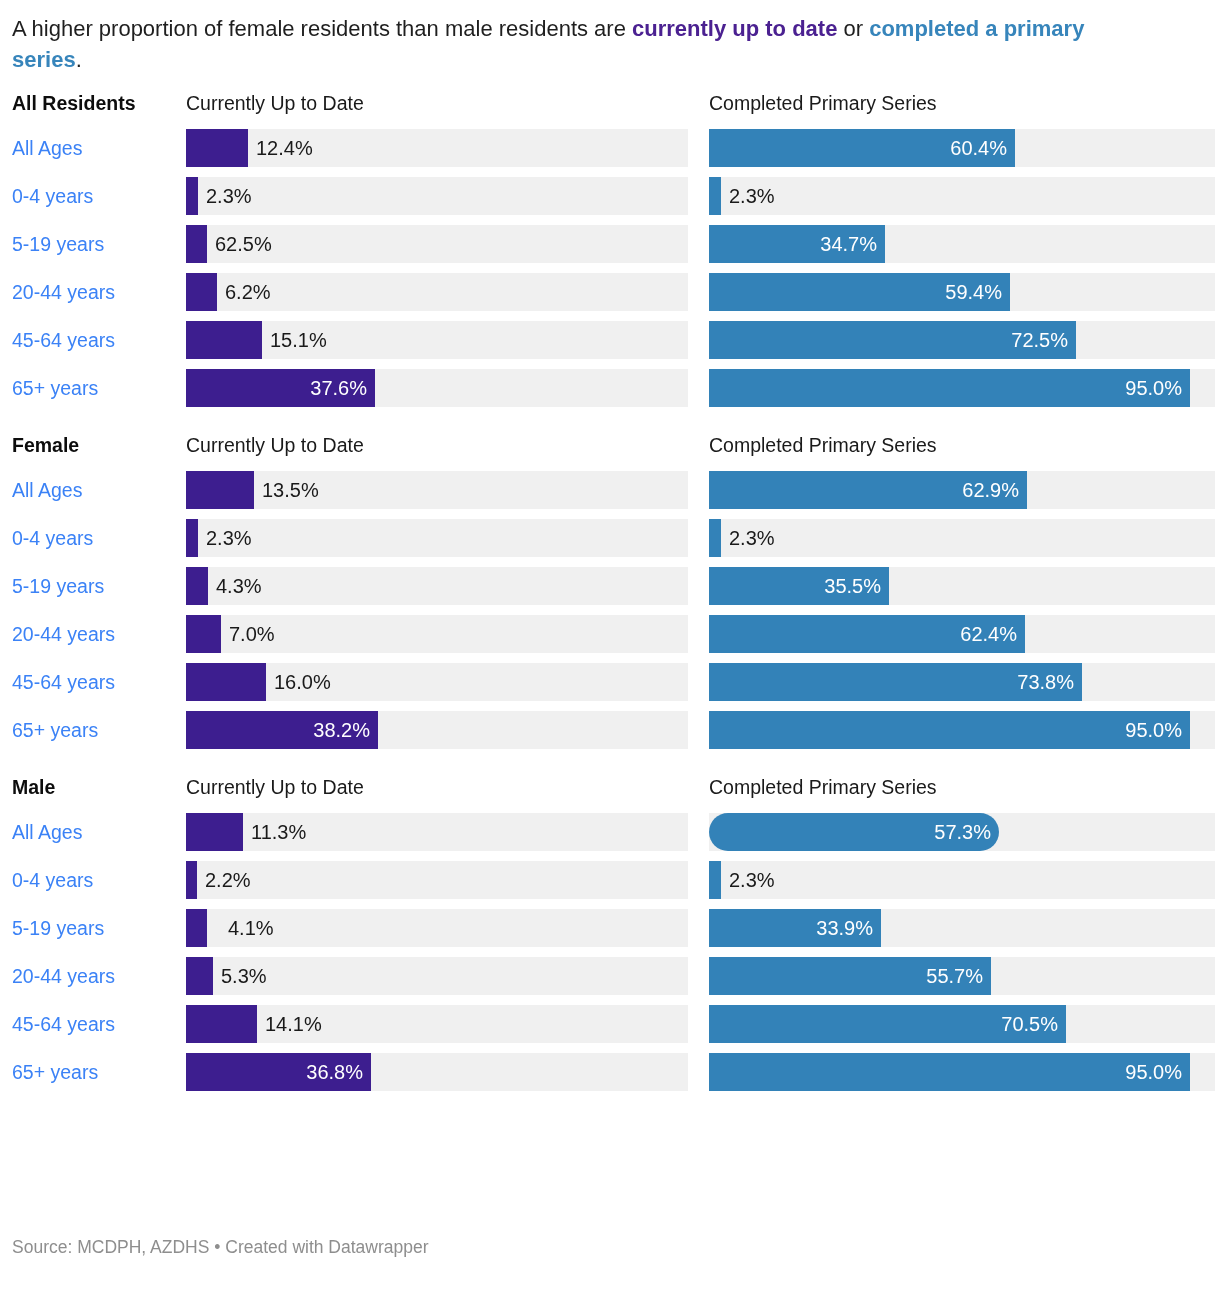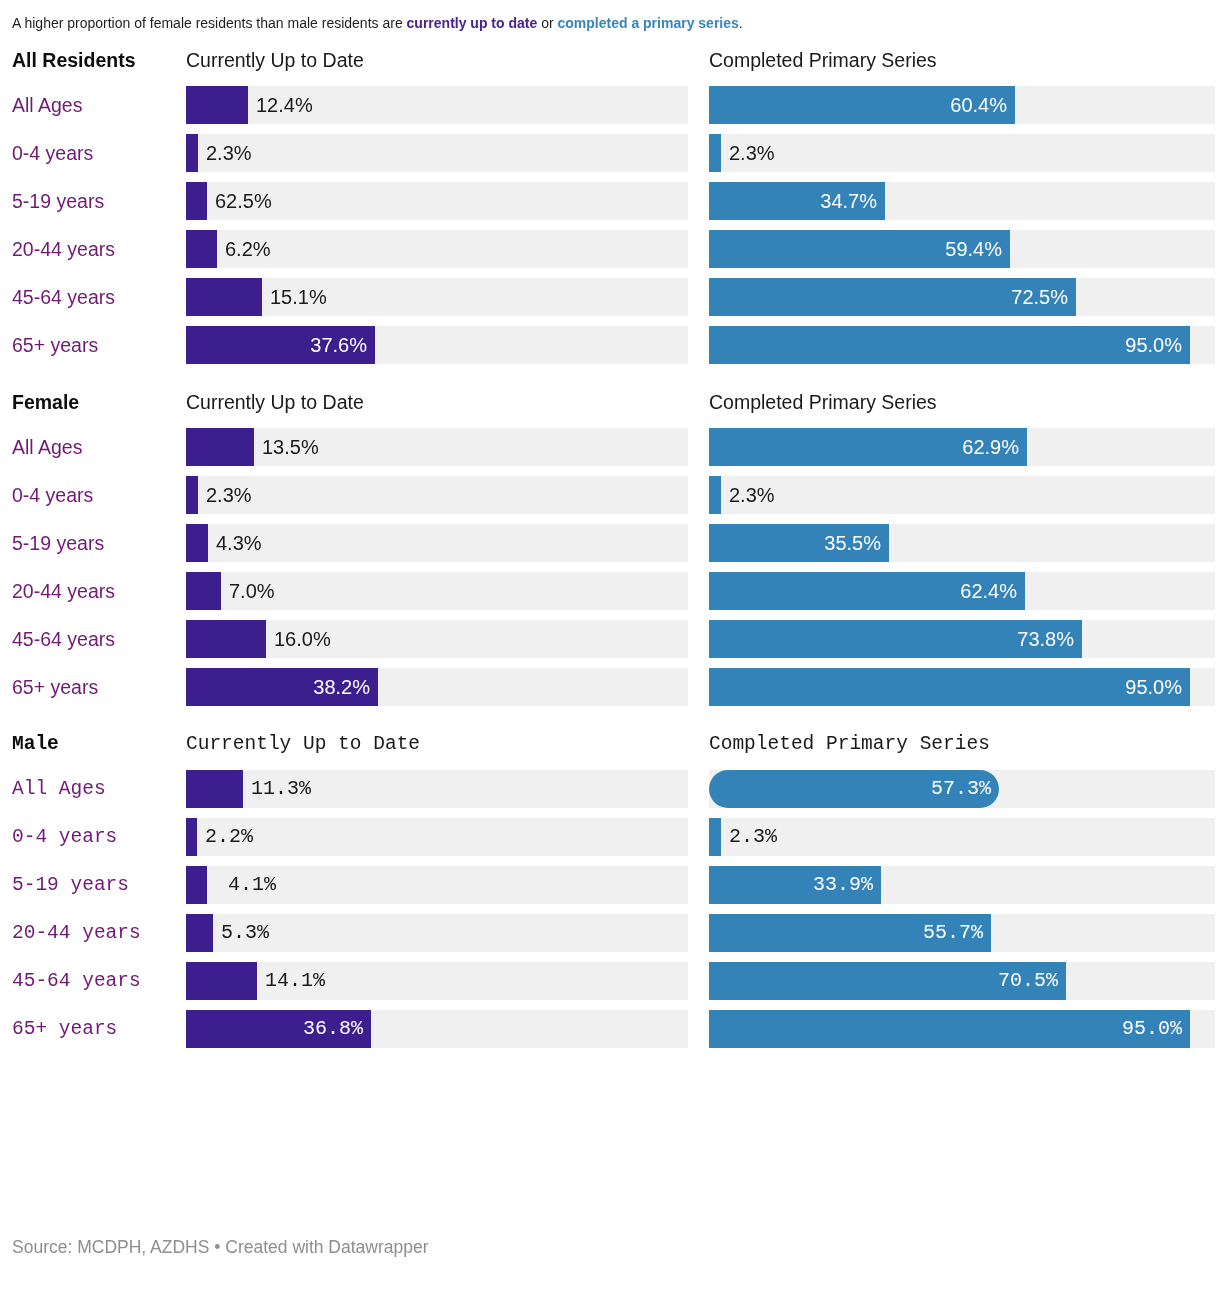--- a/index.html
+++ b/index.html
@@ -25,35 +25,35 @@
   .chart-title {
     font-size: 33px;
     font-weight: bold;
     letter-spacing: -0.2px;
     color: #0d0d0d;
     margin: 0;
     padding-top: 18px;
     line-height: 1.2;
   }
   .chart-subtitle {
-    font-size: 14px;
+    font-size: 22px;
     line-height: 1.43;
     color: #1f1f1f;
     margin: 0;
     padding-top: 13px;
     max-width: 1130px;
     font-weight: 400;
   }
   .hl-purple { color: #4b2191; font-weight: bold; }
   .hl-blue   { color: #3785bb; font-weight: bold; }
 
   
   .groups { margin-top: 16px; }
   .group { margin-bottom: 22px; }
-  .group:last-of-type { margin-bottom: 0; font-family: Liberation Mono, monospace; }
+  .group:last-of-type { margin-bottom: 0; }
 
   .group-header {
     position: relative;
     height: 28px;
   }
   .group-name {
     position: absolute;
     left: 0;
     top: 0;
     font-size: 19.5px;
@@ -83,21 +83,21 @@
     position: relative;
     height: 48px;
   }
   .row-label {
     position: absolute;
     left: 0;
     top: 0;
     height: 48px;
     line-height: 48px;
     font-size: 19.5px;
-    color: #701a75;
+    color: #3b82f6;
     white-space: nowrap;
   }
   .track {
     position: absolute;
     top: 5px;
     height: 38px;
     background: #f0f0f0;
   }
   .track.left  { left: 174px; width: 502px; }
   .track.right { left: 697px; width: 506px; }

